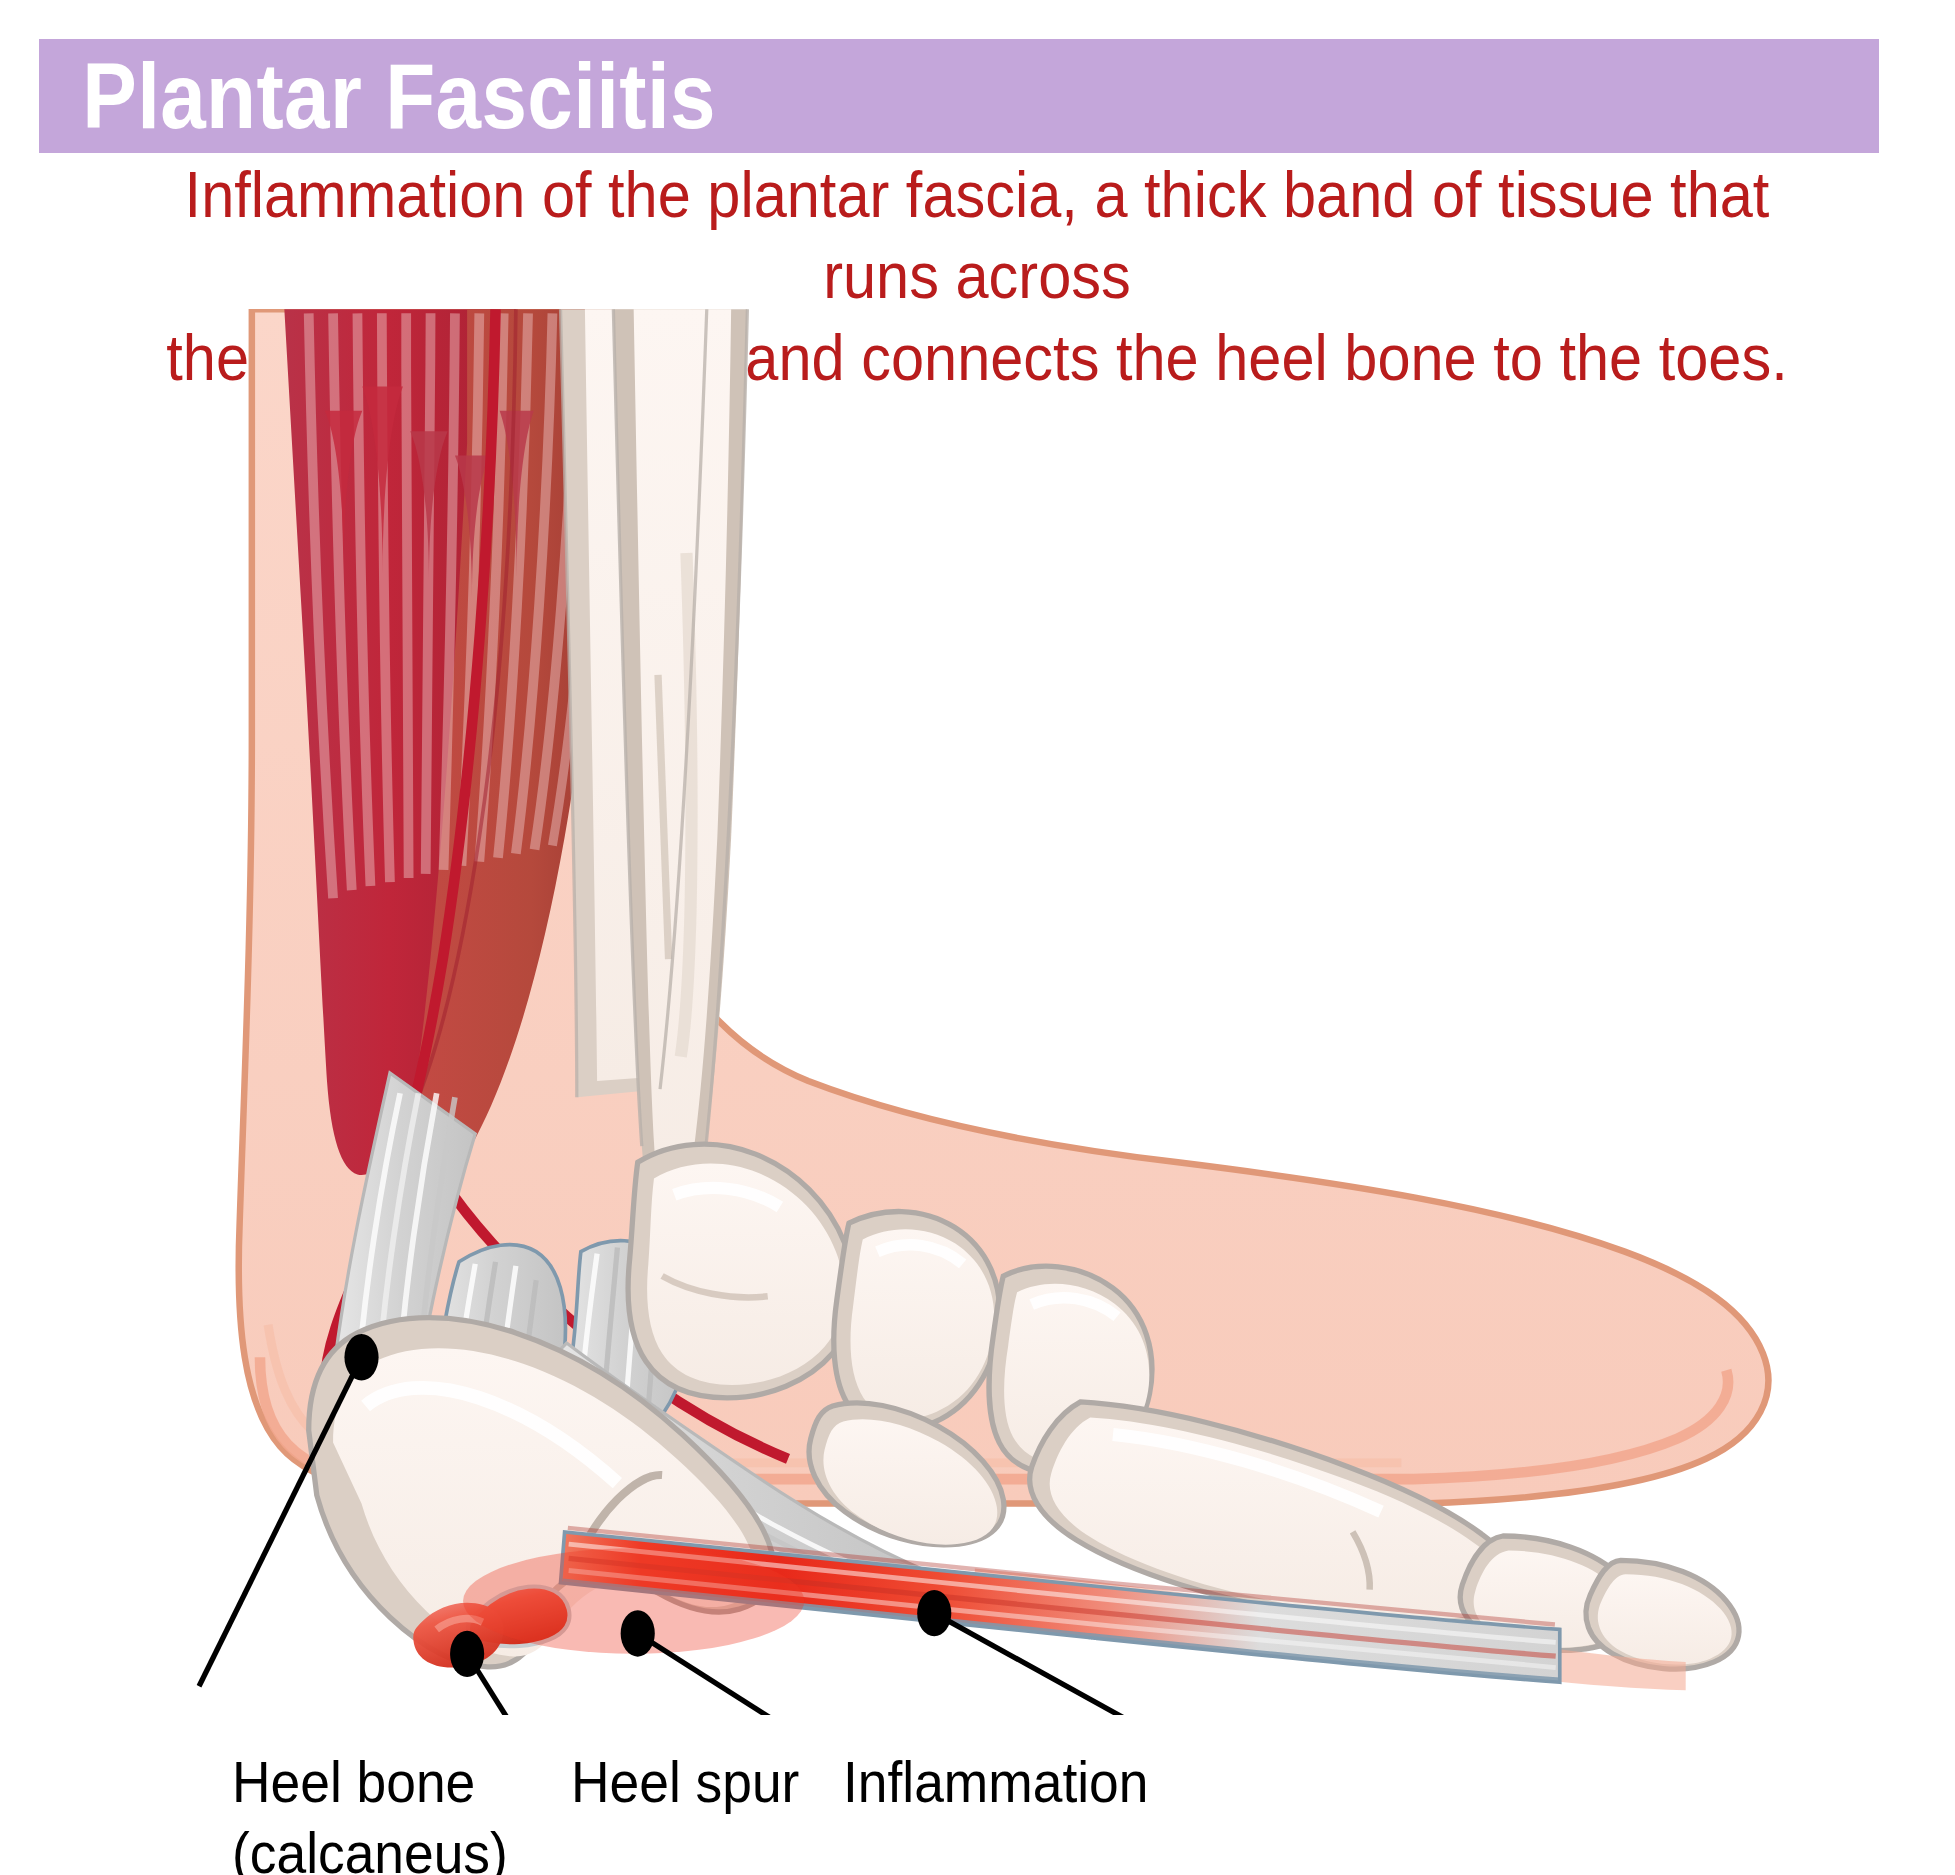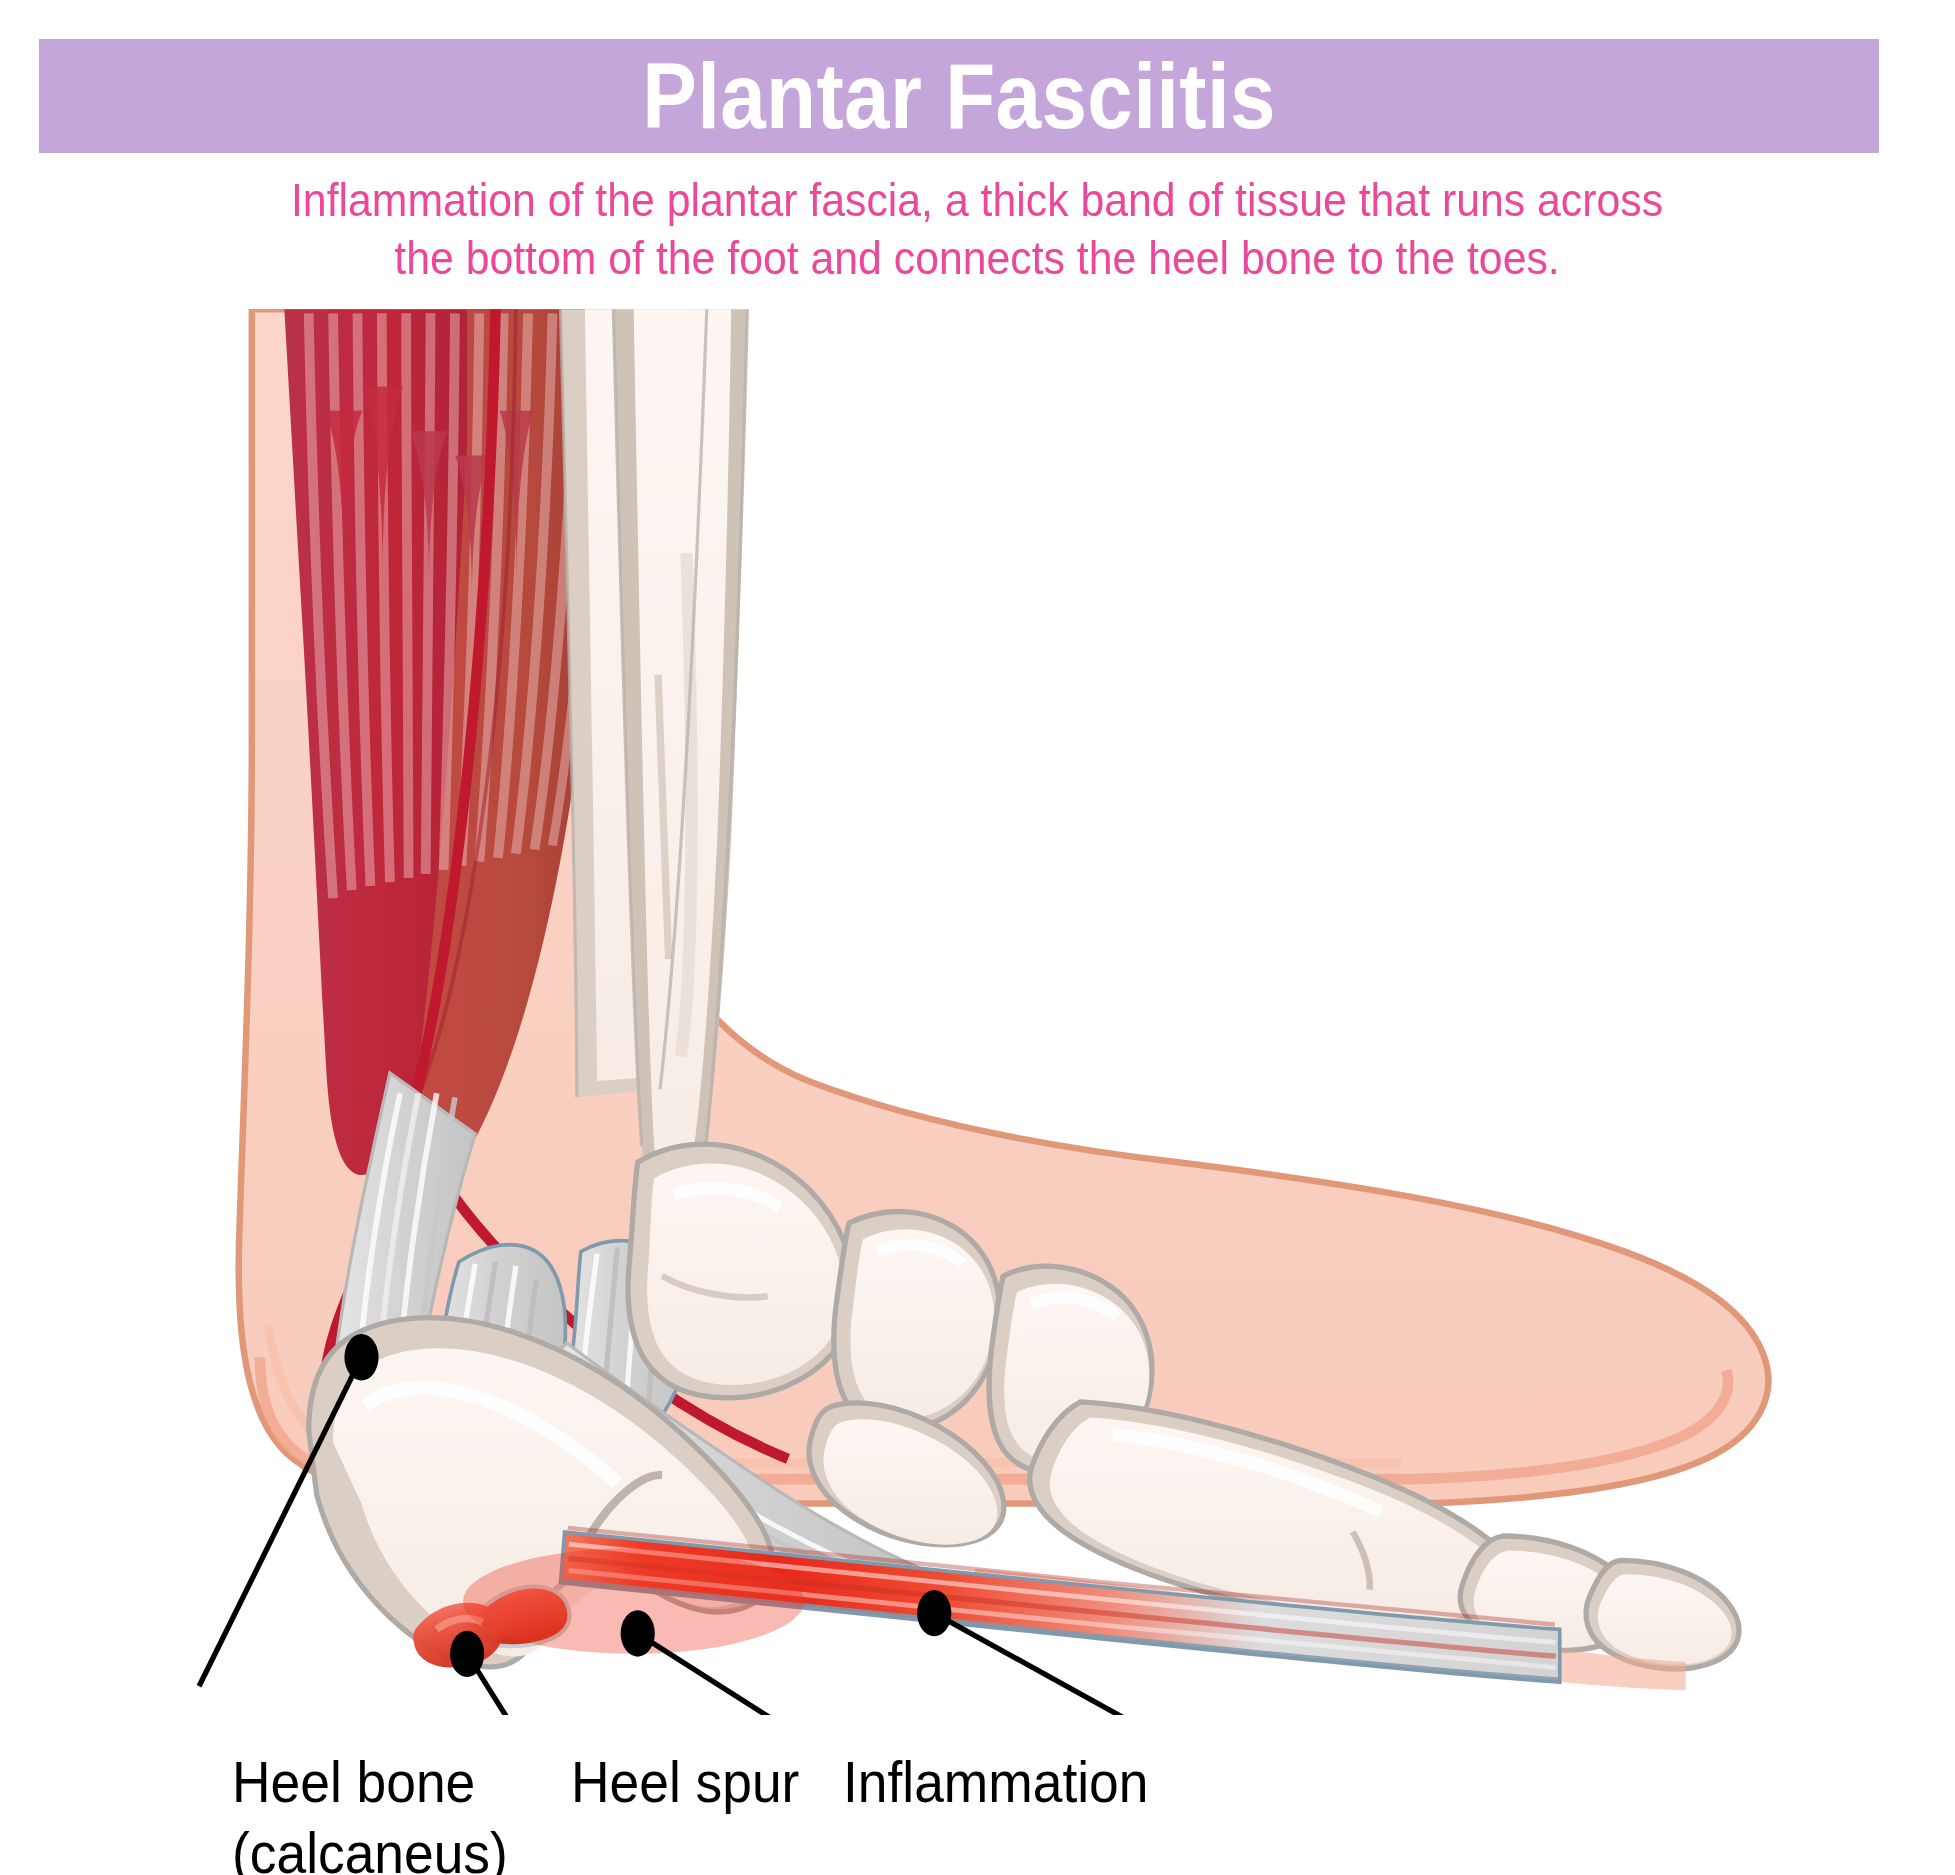--- a/index.html
+++ b/index.html
@@ -23,39 +23,39 @@
   }
   .banner {
     position: absolute;
     left: 39px;
     top: 39px;
     width: 1840px;
     height: 114px;
     background: #c4a6da;
     display: flex;
     align-items: center;
-    justify-content: center;
+    justify-content: flex-start;
   }
   .banner-title {
     color: #ffffff;
     font-size: 93px;
     font-weight: bold;
     letter-spacing: 0.4px;
     line-height: 1;
     white-space: nowrap;
     transform: scaleX(0.88);
   }
   .subtitle {
     position: absolute;
     left: 57px;
-    top: 171px;
+    top: 155px;
     width: 1840px;
     text-align: center;
-    color: #ec4899;
-    font-size: 46px;
+    color: #b91c1c;
+    font-size: 64px;
     line-height: 1.27;
     font-weight: 400;
   }
   .subtitle span { display: block; transform: scaleX(0.93); }
   .figure {
     position: absolute;
     left: 0;
     top: 309px;
     width: 1955px;
     height: 1406px;

